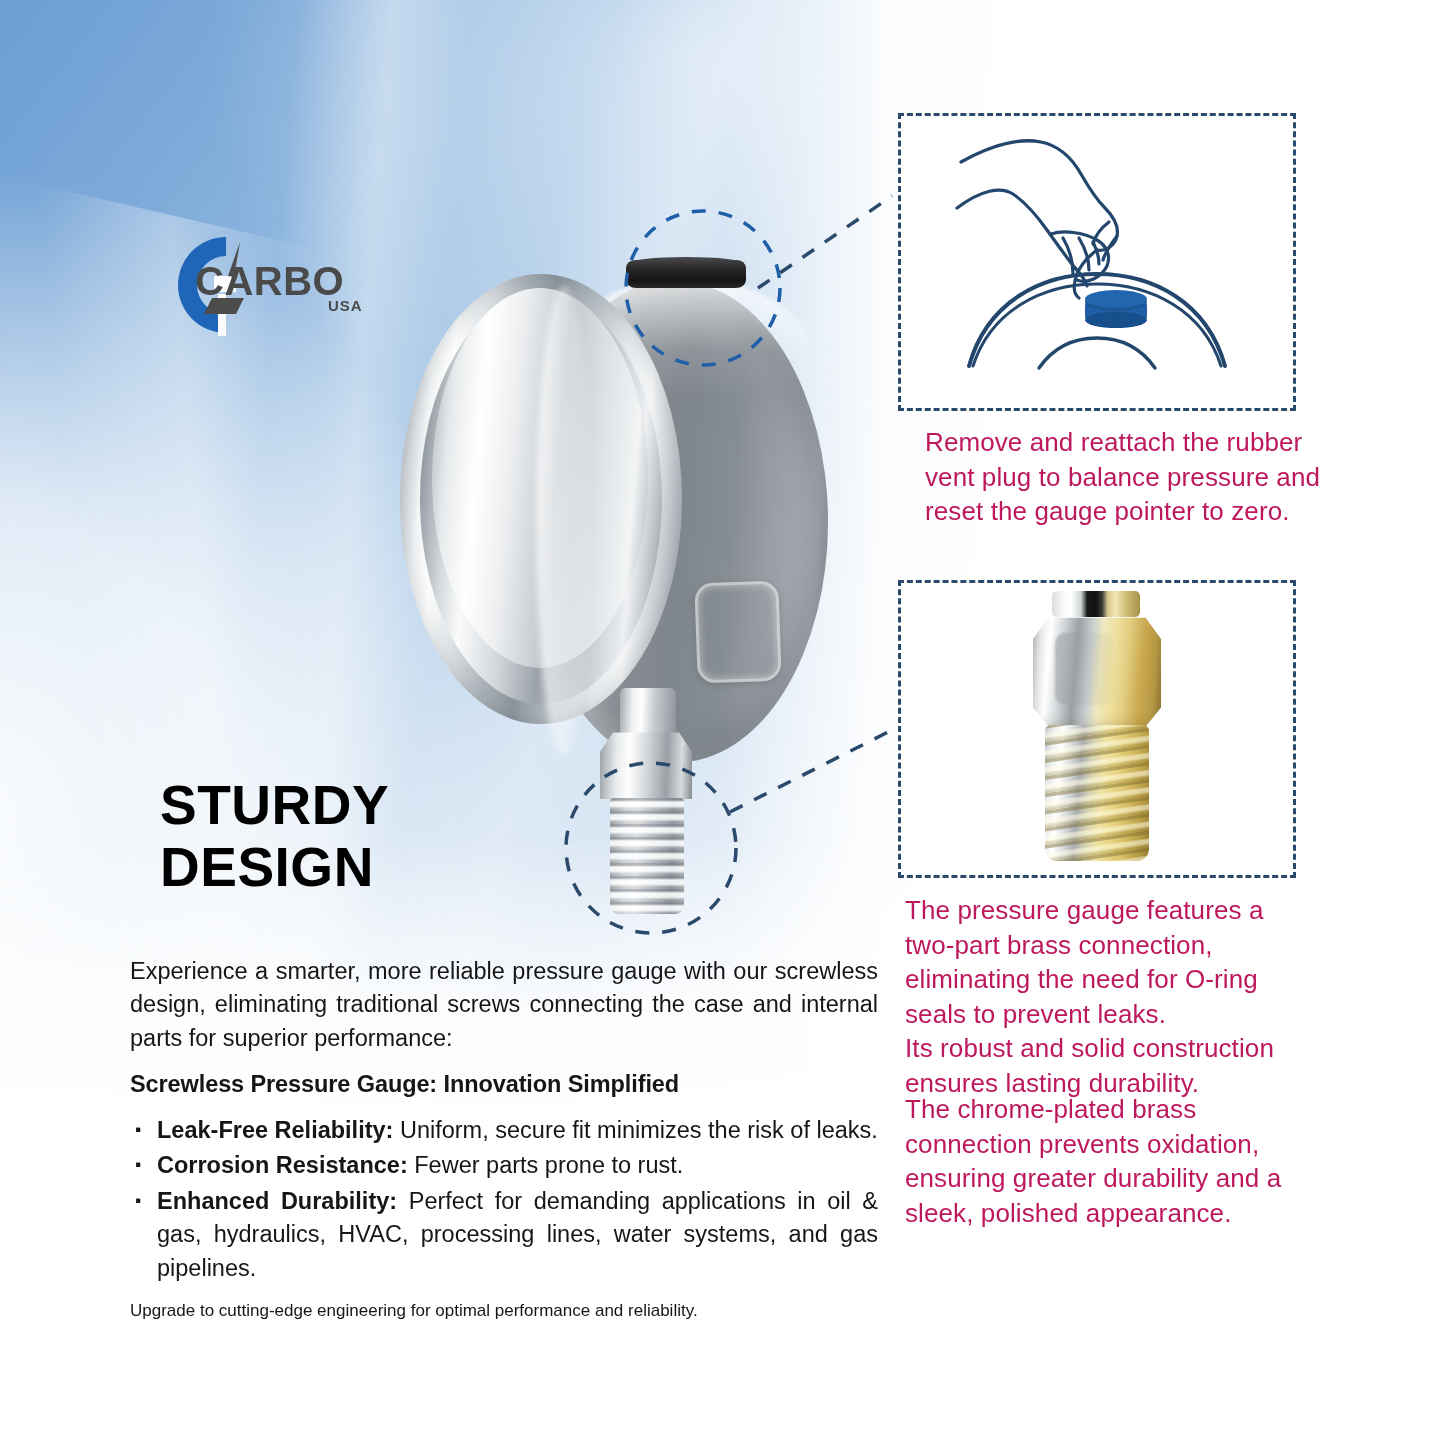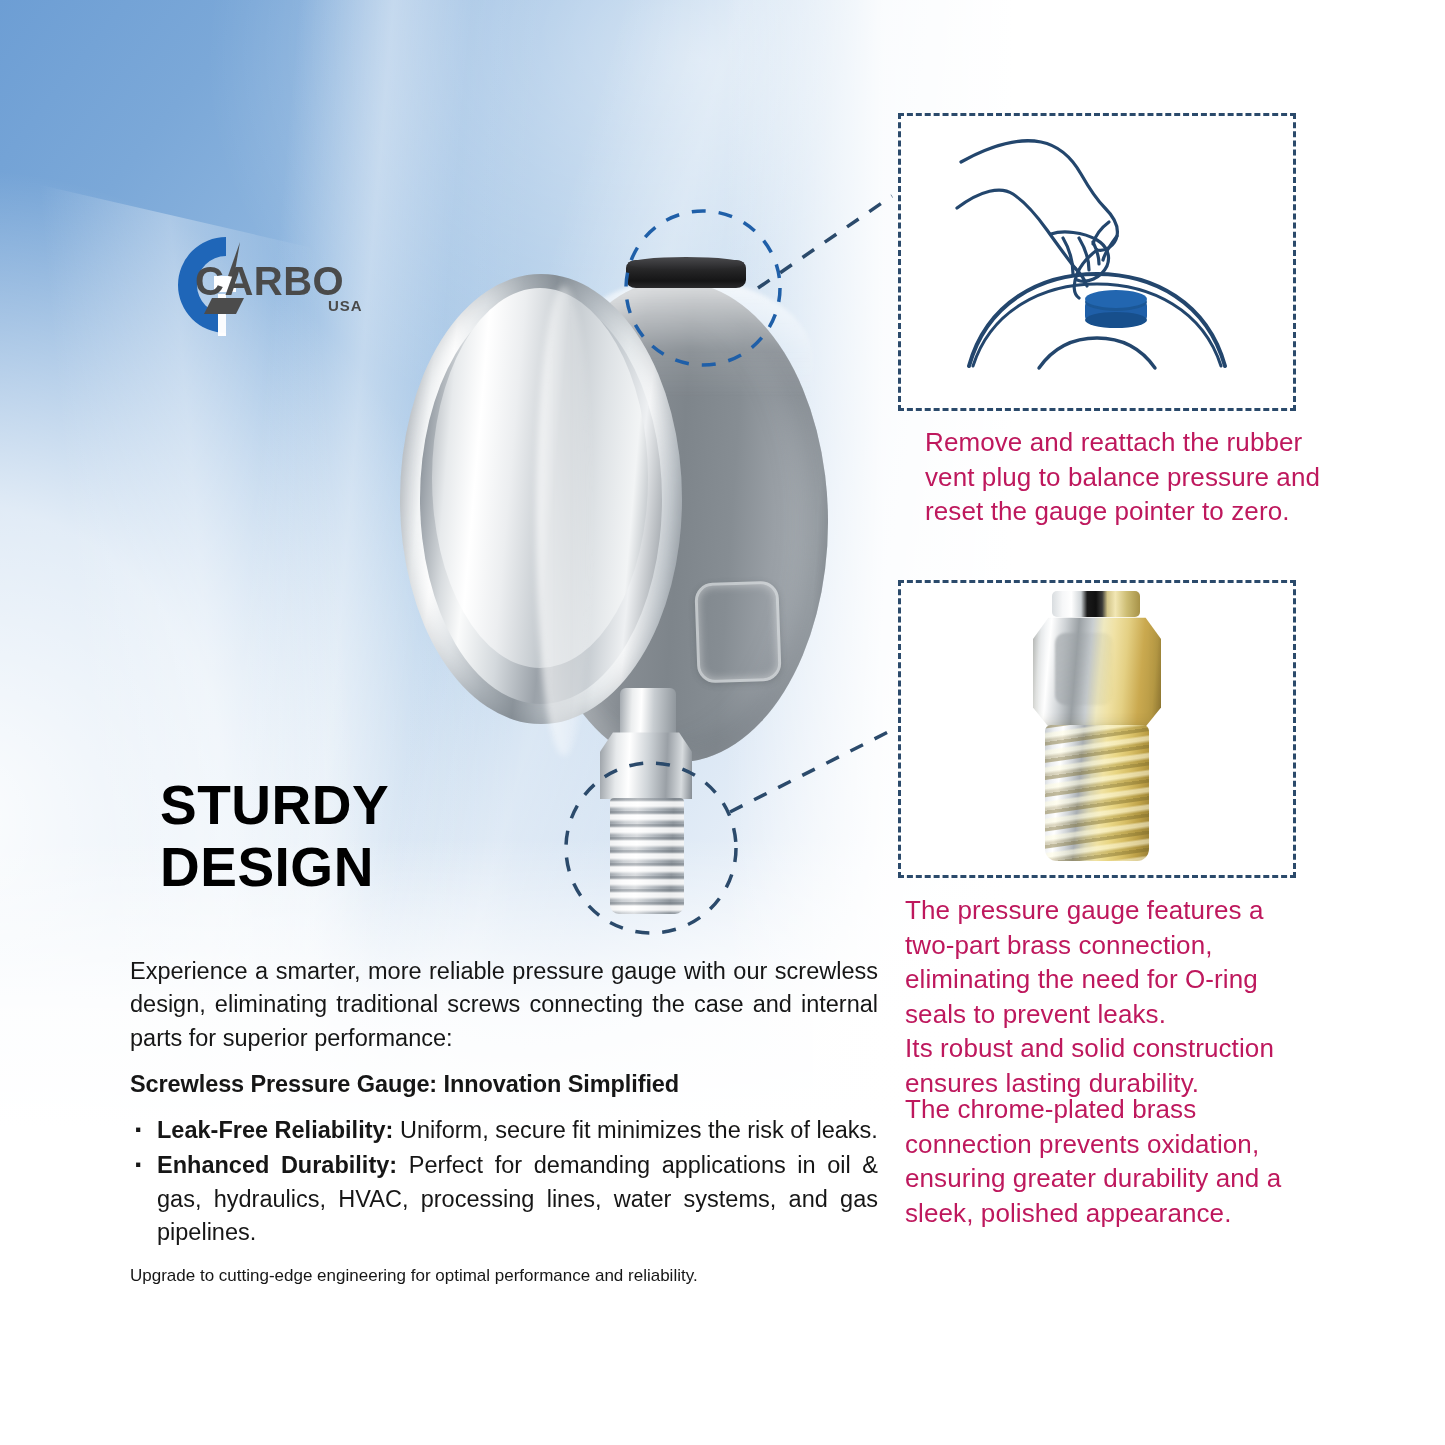--- a/index.html
+++ b/index.html
@@ -450,16 +450,17 @@
 <div id="headline">
   <span class="hl-line">STURDY</span>
   <span class="hl-line">DESIGN</span>
 </div>
 
 <div id="copy-block">
   <div id="copy-intro">Experience a smarter, more reliable pressure gauge with our screwless design, eliminating traditional screws connecting the case and internal parts for superior performance:</div>
   <div id="copy-title">Screwless Pressure Gauge: Innovation Simplified</div>
   <ul id="bullet-list">
       <li><span class="b-term">Leak-Free Reliability:</span><span> Uniform, secure fit minimizes the risk of leaks.</span></li>
+      <li><span class="b-term">Corrosion Resistance:</span><span> Fewer parts prone to rust.</span></li>
       <li><span class="b-term">Enhanced Durability:</span><span> Perfect for demanding applications in oil &amp; gas, hydraulics, HVAC, processing lines, water systems, and gas pipelines.</span></li>
     </ul>
   <div id="copy-outro">Upgrade to cutting-edge engineering for optimal performance and reliability.</div>
 </div>
 
 </body></html>

